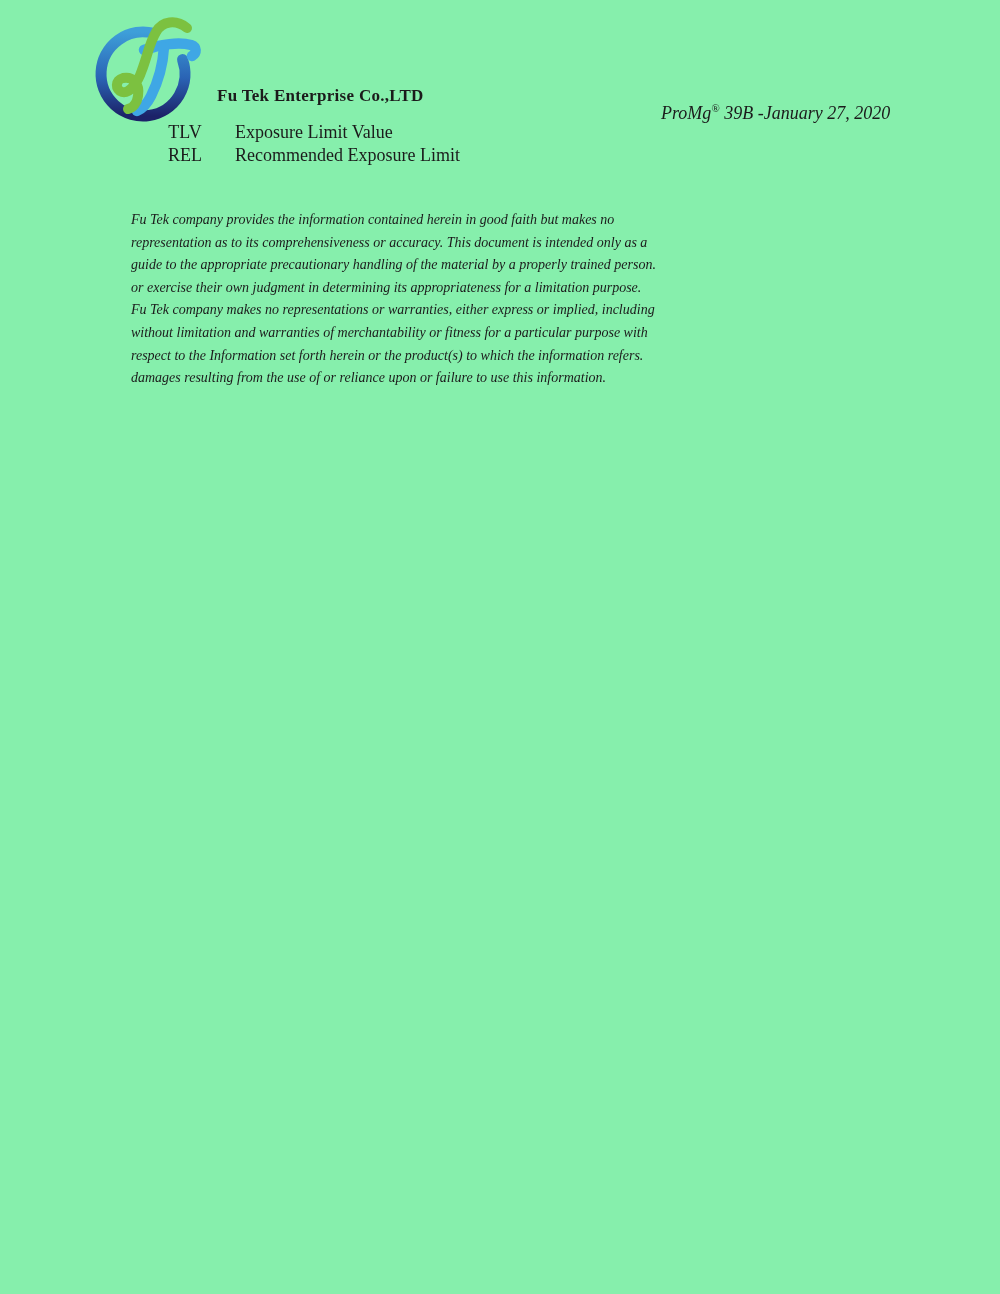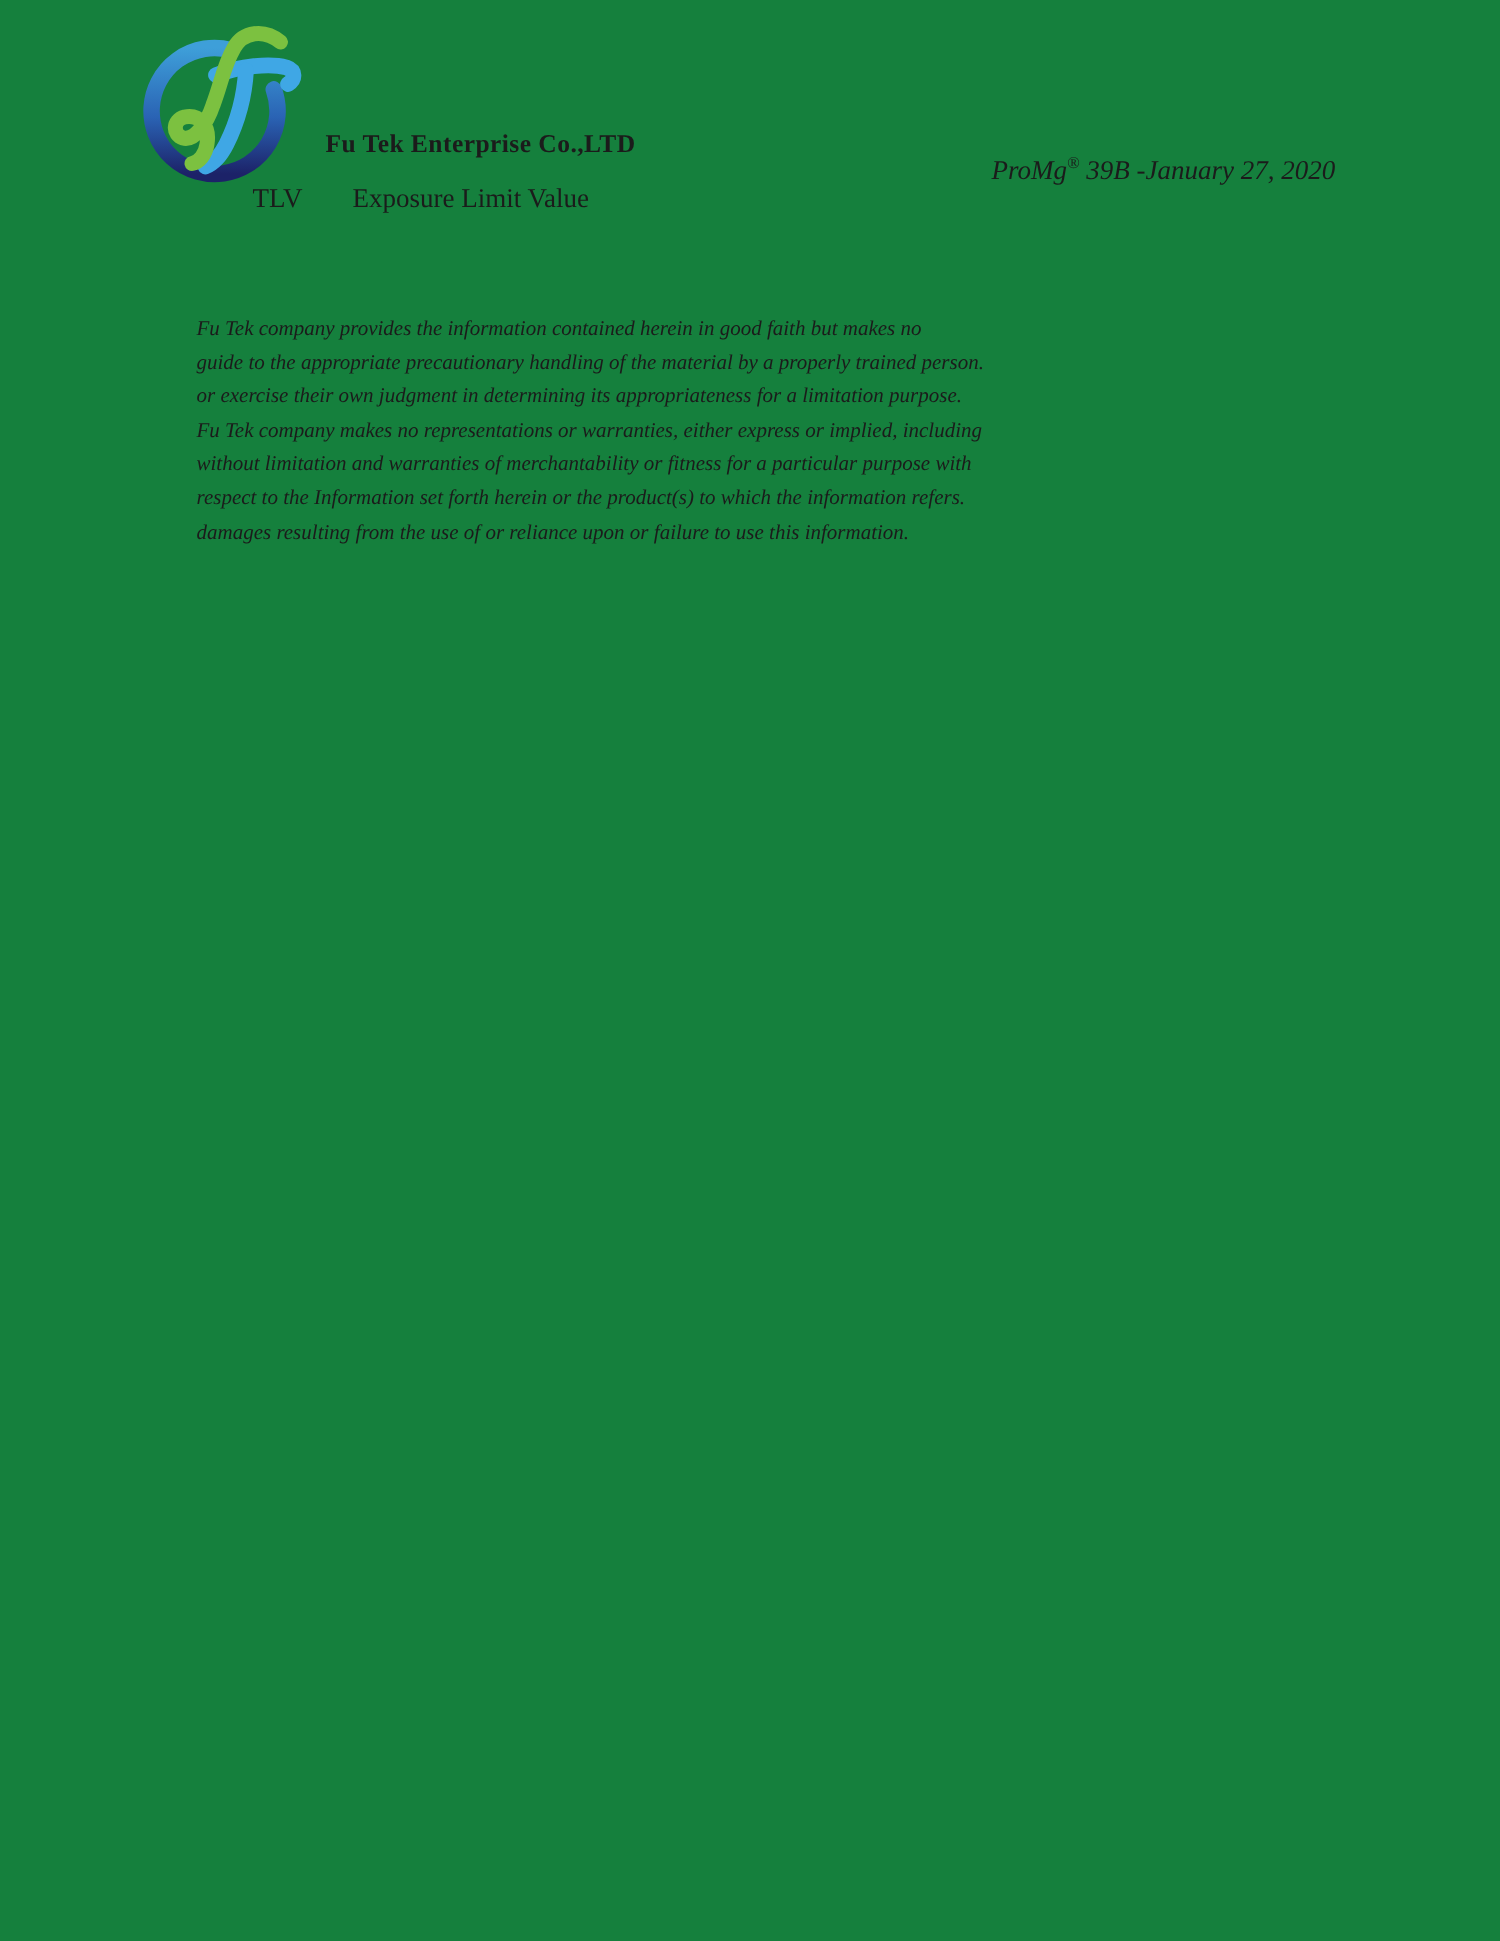--- a/index.html
+++ b/index.html
@@ -1,20 +1,20 @@
 <!DOCTYPE html>
 <html><head>
 <meta charset="utf-8">
 <style>
   html,body{margin:0;padding:0;background:#ffffff;}
   .page{
     position:relative;
     width:1000px;
     height:1294px;
-    background:#15803d;
+    background:#86efac;
     font-family:"Liberation Serif","DejaVu Serif",serif;
     color:#1b1b1b;
     overflow:hidden;
   }
   .logo{
     position:absolute;
     left:90px;
     top:14px;
     width:116px;
     height:118px;
@@ -85,24 +85,28 @@
   </svg>
 
   <div class="company-name">Fu Tek Enterprise Co.,LTD</div>
 
   <div class="revision-line"><span>ProMg</span><sup>®</sup><span> 39B -January 27, 2020</span></div>
 
   <div class="abbr-block">
     <div class="abbr-row">
       <span class="abbr-key">TLV</span><span class="abbr-val">Exposure Limit Value</span>
     </div>
+    <div class="abbr-row">
+      <span class="abbr-key">REL</span><span class="abbr-val">Recommended Exposure Limit</span>
+    </div>
   </div>
 
   <div class="disclaimer">
     <div class="d-line">Fu Tek company provides the information contained herein in good faith but makes no</div>
+    <div class="d-line">representation as to its comprehensiveness or accuracy. This document is intended only as a</div>
     <div class="d-line">guide to the appropriate precautionary handling of the material by a properly trained person.</div>
     <div class="d-line">or exercise their own judgment in determining its appropriateness for a limitation purpose.</div>
     <div class="d-line">Fu Tek company makes no representations or warranties, either express or implied, including</div>
     <div class="d-line">without limitation and warranties of merchantability or fitness for a particular purpose with</div>
     <div class="d-line">respect to the Information set forth herein or the product(s) to which the information refers.</div>
     <div class="d-line">damages resulting from the use of or reliance upon or failure to use this information.</div>
   </div>
 
 </div>
 

